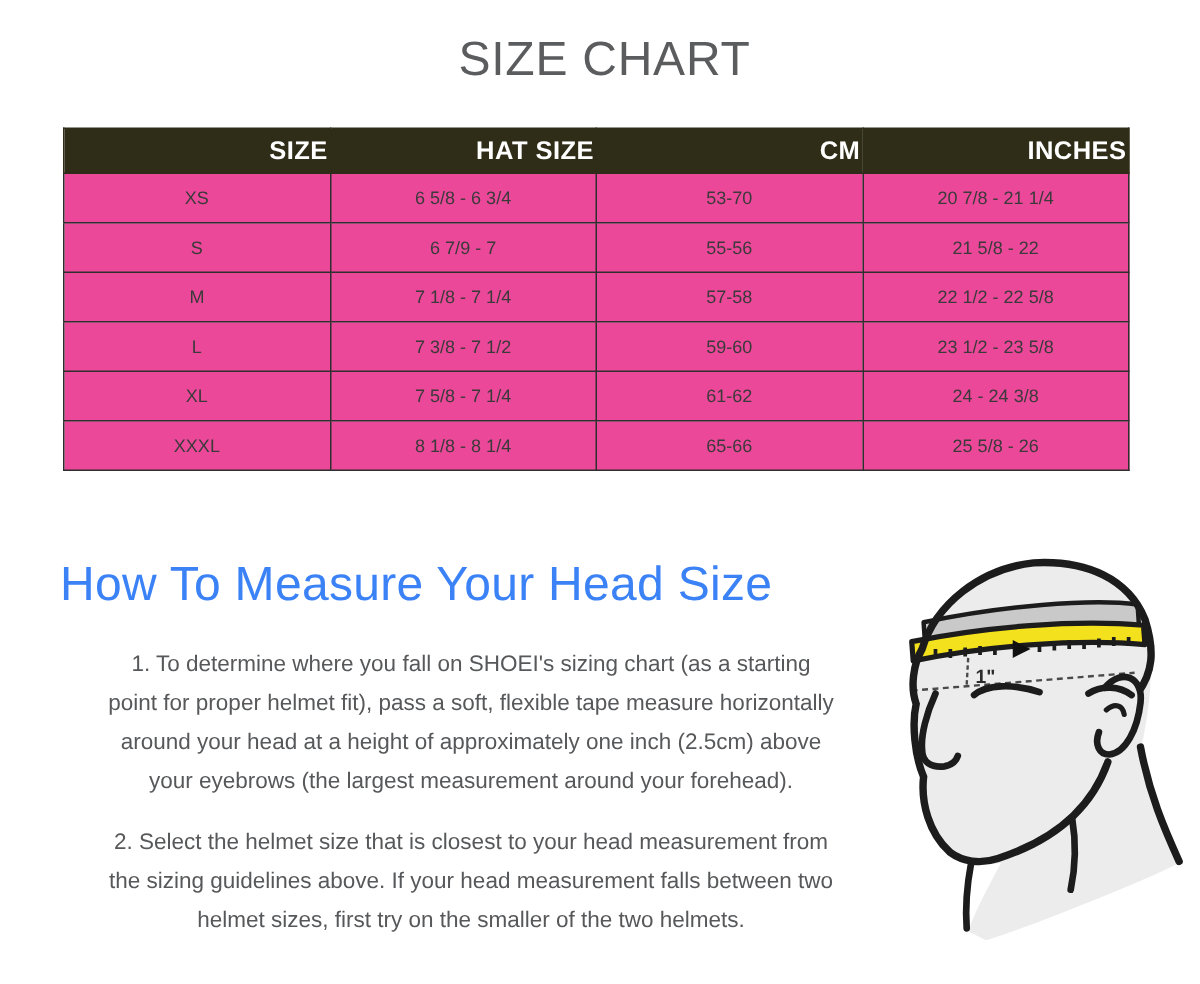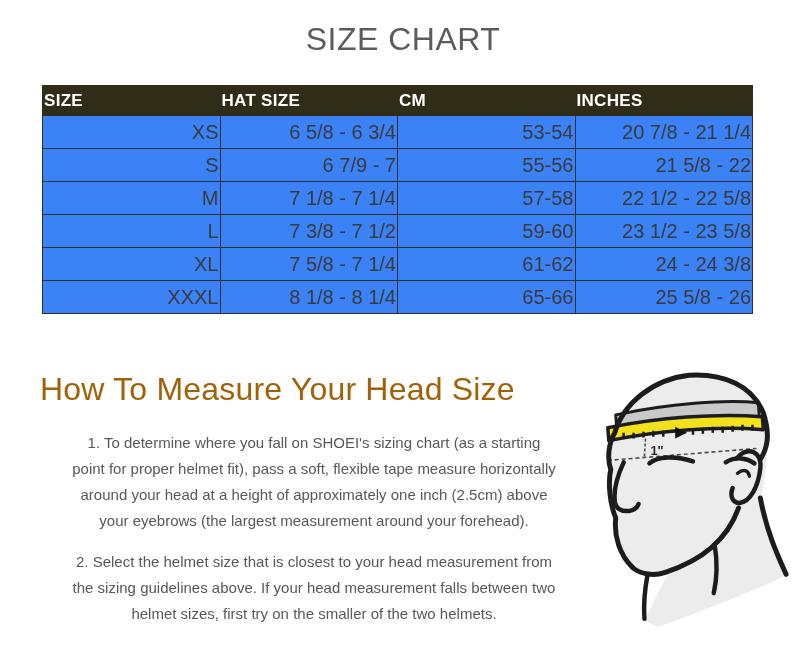--- a/index.html
+++ b/index.html
@@ -20,44 +20,44 @@
     margin:27px 0 0 42px;
     width:711px;
     table-layout:fixed;
   }
   table.size-chart th{
     background:#2f2d18;
     color:#ffffff;
     font-size:17px;font-weight:bold;letter-spacing:.3px;
     height:27px;
     border:1px solid #2f2d18;
-    text-align:left;
+    text-align:right;
     margin-top:19px;
   }
   table.size-chart td{
     border:1px solid #2e2e2e;
     height:30px;
-    text-align:right;
-    font-size:20px;
+    text-align:center;
+    font-size:12px;
     color:#3a3a3a;
-    background:#3b82f6;
+    background:#ec4899;
   }
   .measure-section{
     display:flex;
     align-items:flex-start;
     margin:58px 15px 0 40px;
   }
   .measure-text{
     width:548px;
     flex:none;
   }
   .measure-heading{
     margin:0 0 23px 0;
     font-size:32px;font-weight:400;letter-spacing:.2px;
-    color:#a16207;
+    color:#3b82f6;
     line-height:35px;
   }
   .measure-step{
     margin:0 0 15px 0;
     font-size:15px;
     line-height:26px;
     color:#57585a;
     white-space:pre-line;
     text-align:center;
   }
@@ -80,21 +80,21 @@
       <th>SIZE</th>
       <th>HAT SIZE</th>
       <th>CM</th>
       <th>INCHES</th>
     </tr>
   </thead>
   <tbody>
       <tr>
         <td>XS</td>
         <td>6 5/8 - 6 3/4</td>
-        <td>53-54</td>
+        <td>53-70</td>
         <td>20 7/8 - 21 1/4</td>
       </tr>
       <tr>
         <td>S</td>
         <td>6 7/9 - 7</td>
         <td>55-56</td>
         <td>21 5/8 - 22</td>
       </tr>
       <tr>
         <td>M</td>

